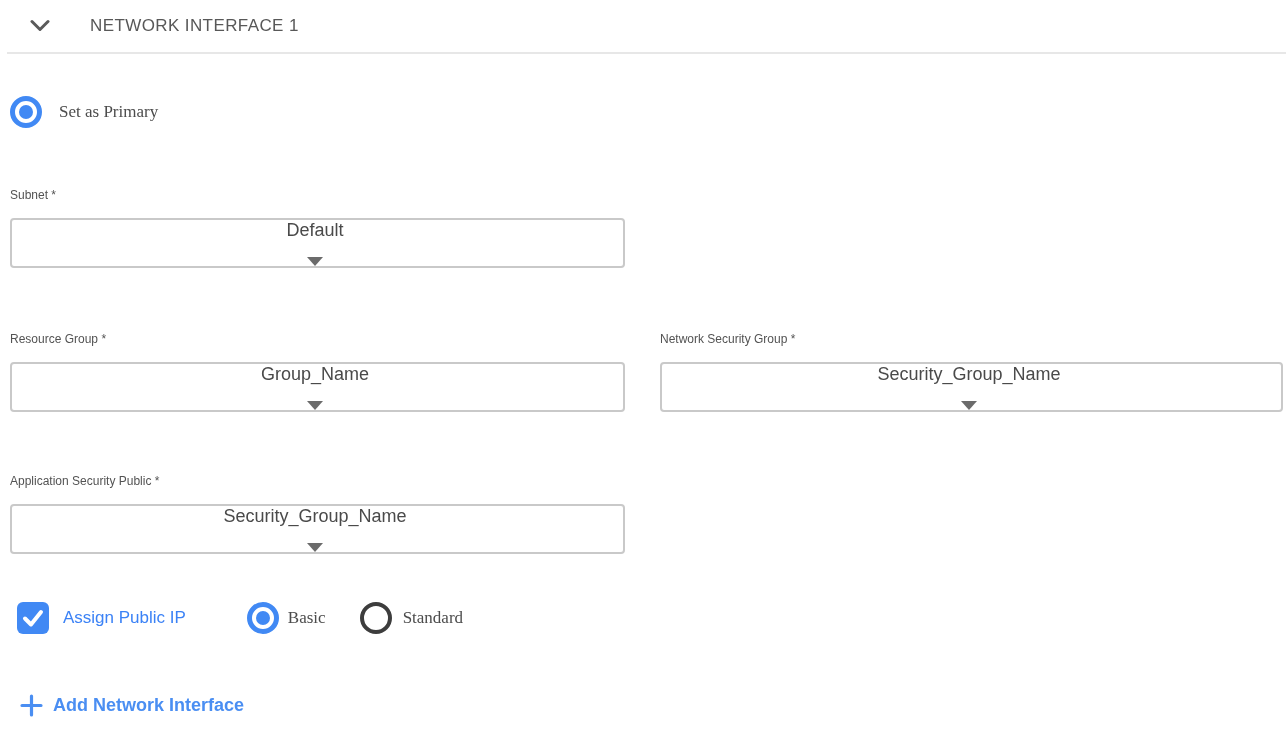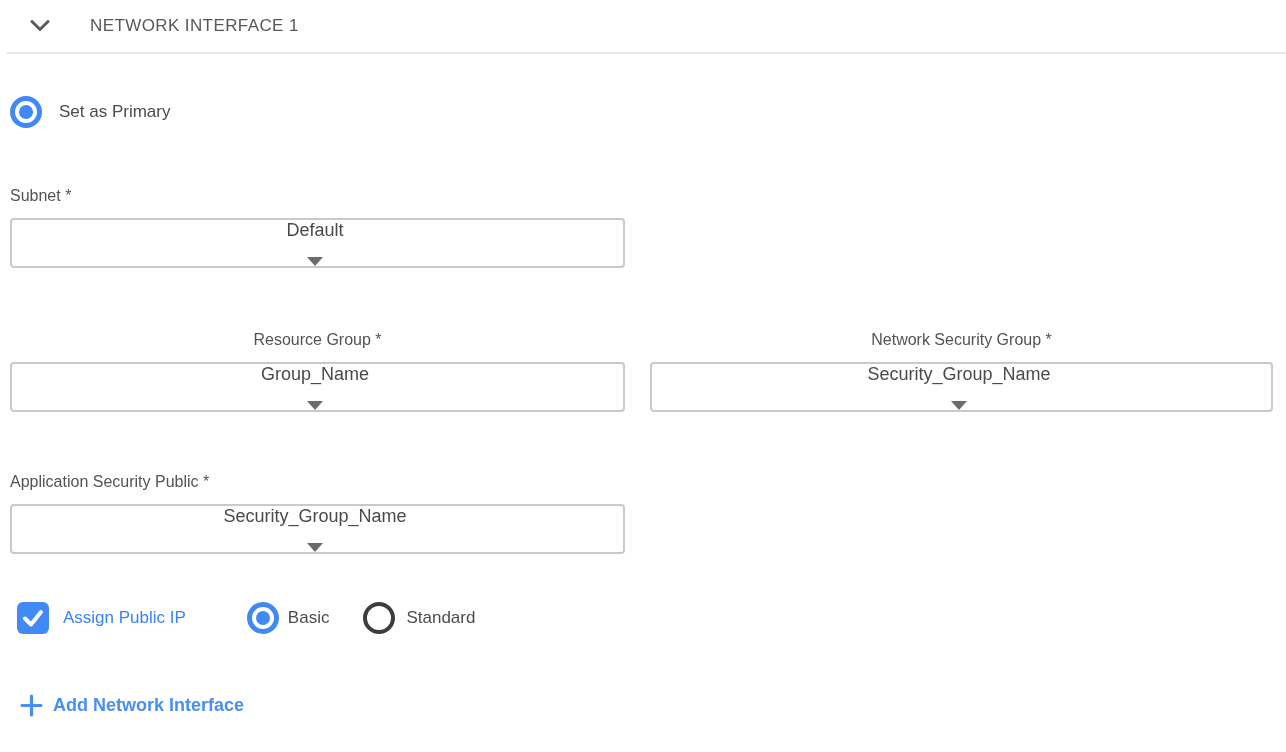--- a/index.html
+++ b/index.html
@@ -33,43 +33,43 @@
 
   .radio {
     width: 32px; height: 32px; border-radius: 50%;
     display: inline-flex; align-items: center; justify-content: center;
     flex: 0 0 auto; cursor: pointer; background: #fff;
   }
   .radio.selected { border: 5px solid #4189f4; }
   .radio.selected .dot { width: 14px; height: 14px; border-radius: 50%; background: #4189f4; }
   .radio.unselected { border: 4px solid #3d3d3d; }
 
-  .control-label { font-size: 17px; color: #4c4c4c; }
+  .control-label { font-size: 17px; color: #4c4c4c; font-family: Liberation Serif, serif; }
   .primary-row .control-label { margin-left: 17px; }
 
   
-  .form-label { display: block; font-size: 16px; color: #535353; line-height: 19px; }
+  .form-label { display: block; font-size: 12px; color: #535353; line-height: 19px; }
   .select {
     margin-top: 13px;
     height: 50px;
     border: 2px solid #c9c9c9; border-radius: 4px;
     display: flex; align-items: center; justify-content: space-between;
     padding: 0 24px 0 19px;
     cursor: pointer; background: #fff; flex-direction: column;
   }
   .select-value { font-size: 18px; color: #4a4a4a; }
   .caret {
     width: 0; height: 0; flex: 0 0 auto;
     border-left: 8px solid transparent;
     border-right: 8px solid transparent;
     border-top: 9px solid #6b6b6b;
   }
 
   .group-subnet { margin-top: 58px; width: 615px; }
-  .two-col { margin-top: 62px; display: grid; grid-template-columns: 615px 623px; column-gap: 25px; text-align: center; }
+  .two-col { margin-top: 62px; display: grid; grid-template-columns: 615px 623px; column-gap: 35px; }
   .group-appsec { margin-top: 60px; width: 615px; }
 
   
   .public-row { margin-top: 48px; display: flex; align-items: center; }
   .checkbox {
     width: 32px; height: 32px; border-radius: 6px;
     background: #4189f4; display: inline-flex; align-items: center; justify-content: center;
     cursor: pointer; flex: 0 0 auto;
   }
   .public-row .checkbox { margin-left: 7px; }

